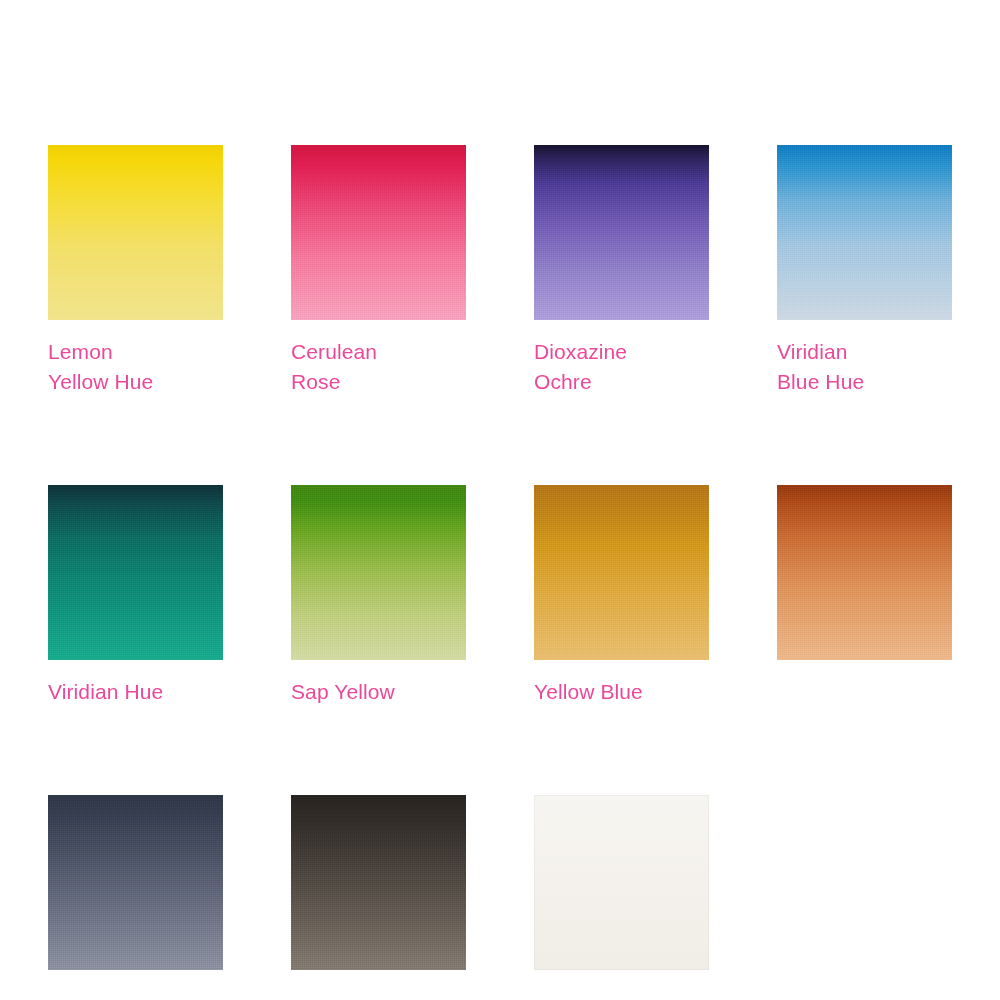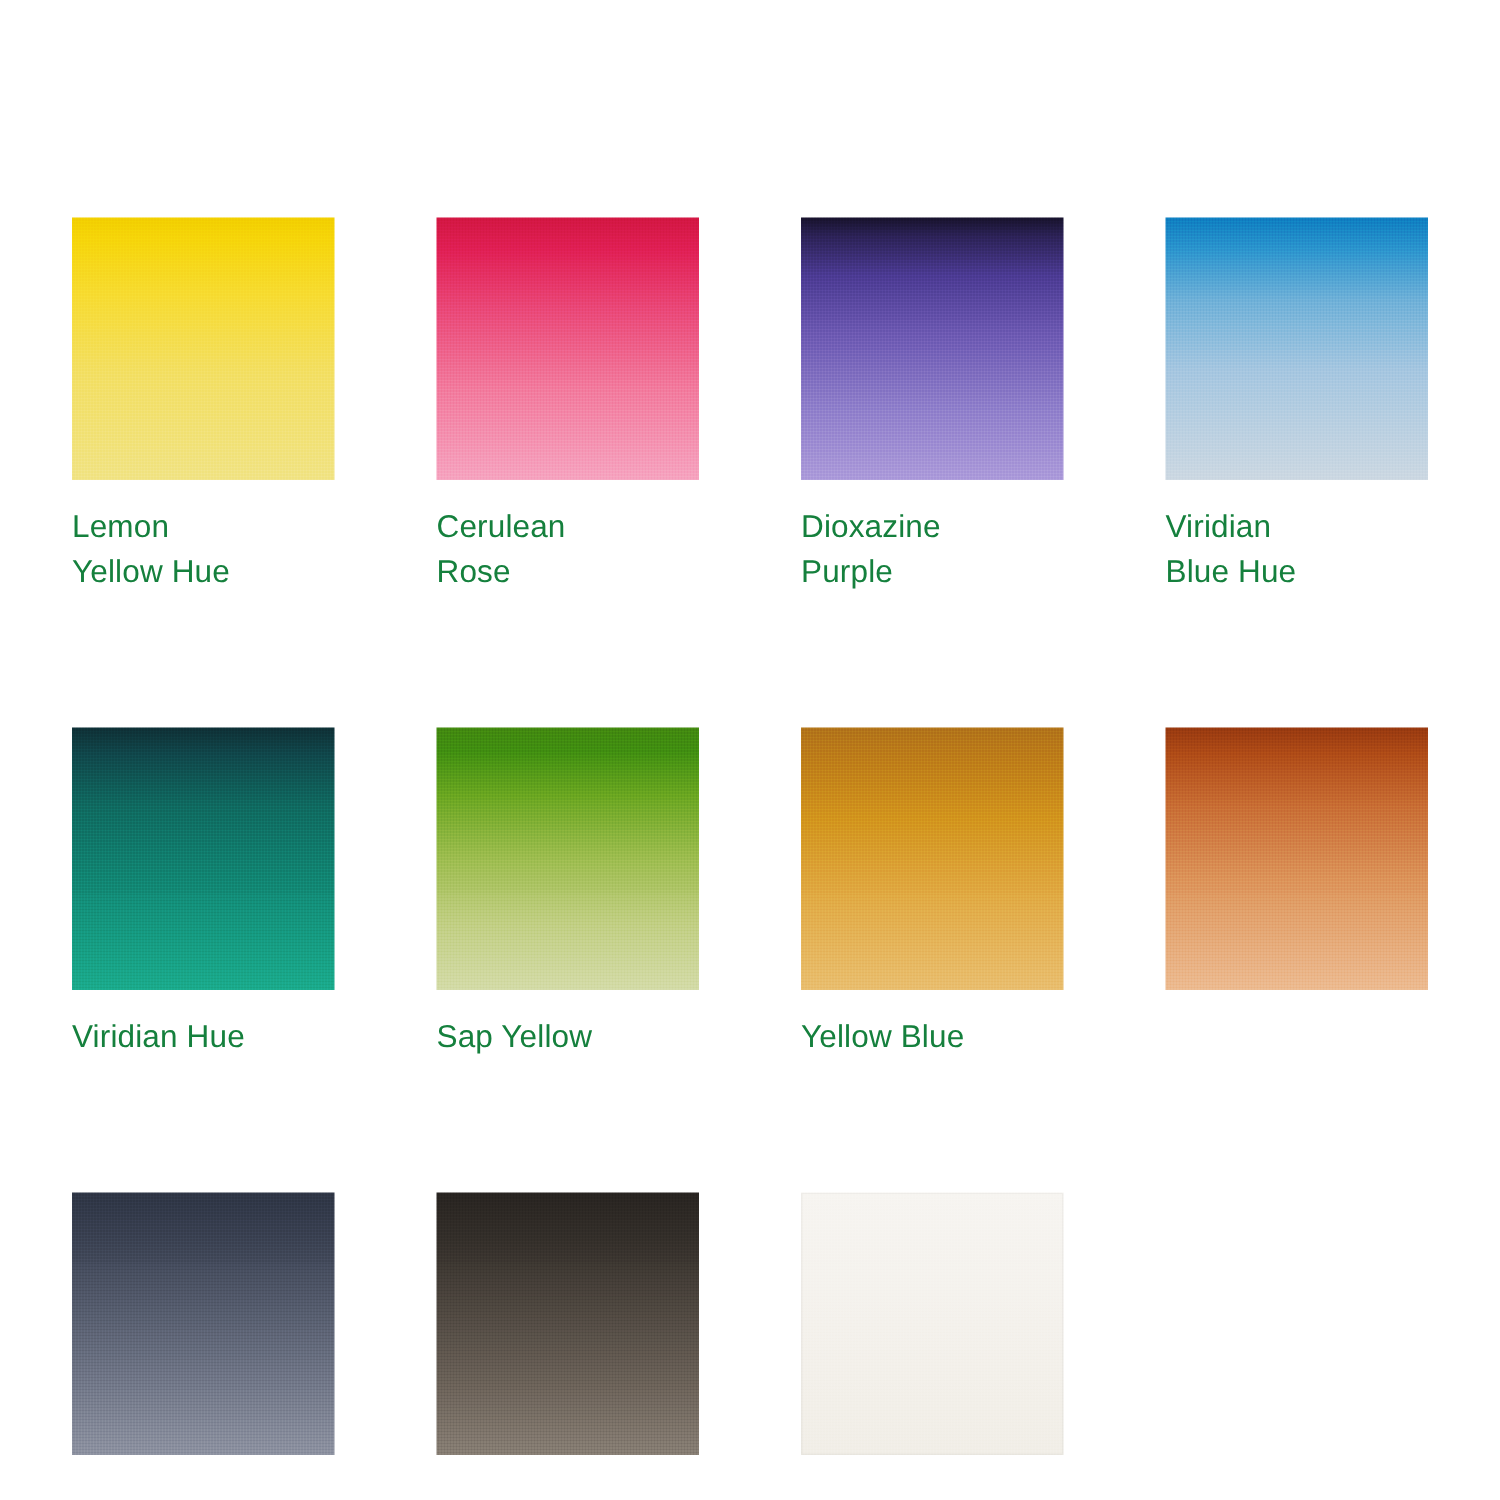--- a/index.html
+++ b/index.html
@@ -68,21 +68,21 @@
 
   .chip-white {
     box-shadow: inset 0 0 0 1px rgba(0,0,0,0.035);
   }
 
   .swatch-label {
     margin-top: 17px;
     font-size: 21px;
     line-height: 30px;
     letter-spacing: 0.1px;
-    color: #15803d;
+    color: #ec4899;
     white-space: pre-line;
   }
 </style>
 </head>
 <body style="background: rgb(255, 255, 255); color: rgb(26, 26, 26);">
 
 <div id="swatch-chart">
   <div class="swatch-grid">
       <div class="swatch-cell">
         <div class="swatch-chip" style="background: linear-gradient(rgb(242, 207, 0) 0%, rgb(246, 214, 9) 8%, rgb(247, 220, 50) 30%, rgb(243, 224, 102) 60%, rgb(241, 228, 135) 100%);"></div>
@@ -90,21 +90,21 @@
 Yellow Hue</div>
       </div>
       <div class="swatch-cell">
         <div class="swatch-chip" style="background: linear-gradient(rgb(210, 22, 65) 0%, rgb(224, 30, 83) 12%, rgb(234, 71, 119) 35%, rgb(242, 121, 156) 65%, rgb(246, 163, 191) 100%);"></div>
         <div class="swatch-label">Cerulean
 Rose</div>
       </div>
       <div class="swatch-cell">
         <div class="swatch-chip" style="background: linear-gradient(rgb(23, 18, 44) 0%, rgb(44, 34, 87) 7%, rgb(76, 59, 148) 22%, rgb(111, 91, 180) 45%, rgb(144, 128, 203) 72%, rgb(173, 156, 219) 100%);"></div>
         <div class="swatch-label">Dioxazine
-Purple</div>
+Ochre</div>
       </div>
       <div class="swatch-cell">
         <div class="swatch-chip" style="background: linear-gradient(rgb(13, 124, 192) 0%, rgb(42, 147, 205) 12%, rgb(111, 176, 216) 32%, rgb(164, 198, 224) 58%, rgb(204, 216, 226) 100%);"></div>
         <div class="swatch-label">Viridian
 Blue Hue</div>
       </div>
       <div class="swatch-cell">
         <div class="swatch-chip" style="background: linear-gradient(rgb(14, 48, 54) 0%, rgb(16, 71, 75) 10%, rgb(15, 107, 97) 30%, rgb(17, 132, 114) 55%, rgb(21, 153, 127) 80%, rgb(26, 169, 138) 100%);"></div>
         <div class="swatch-label">Viridian Hue</div>
       </div>

